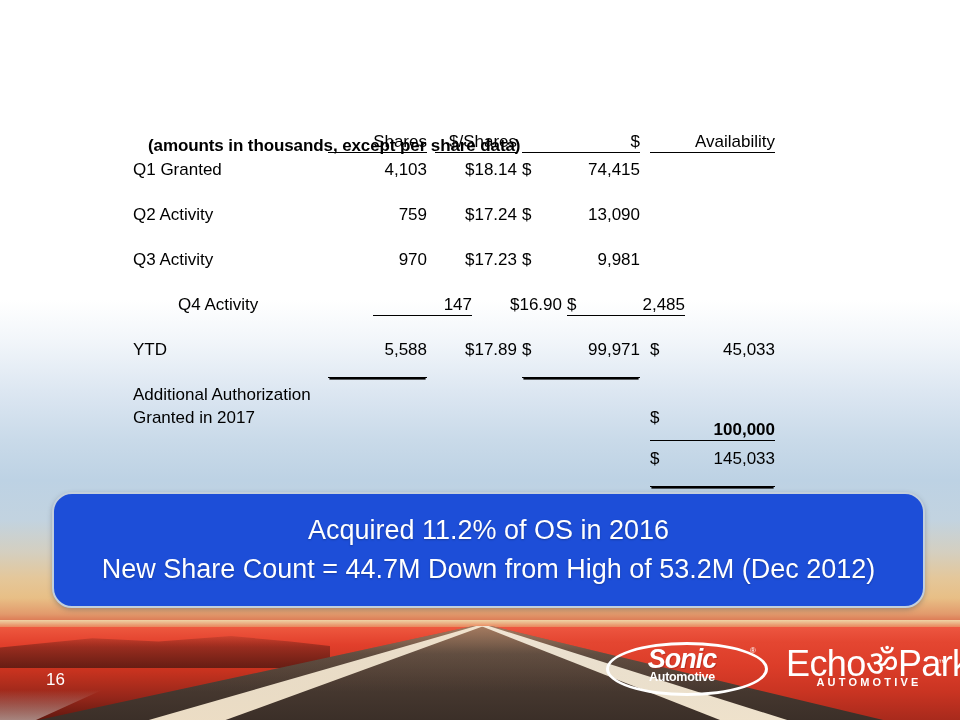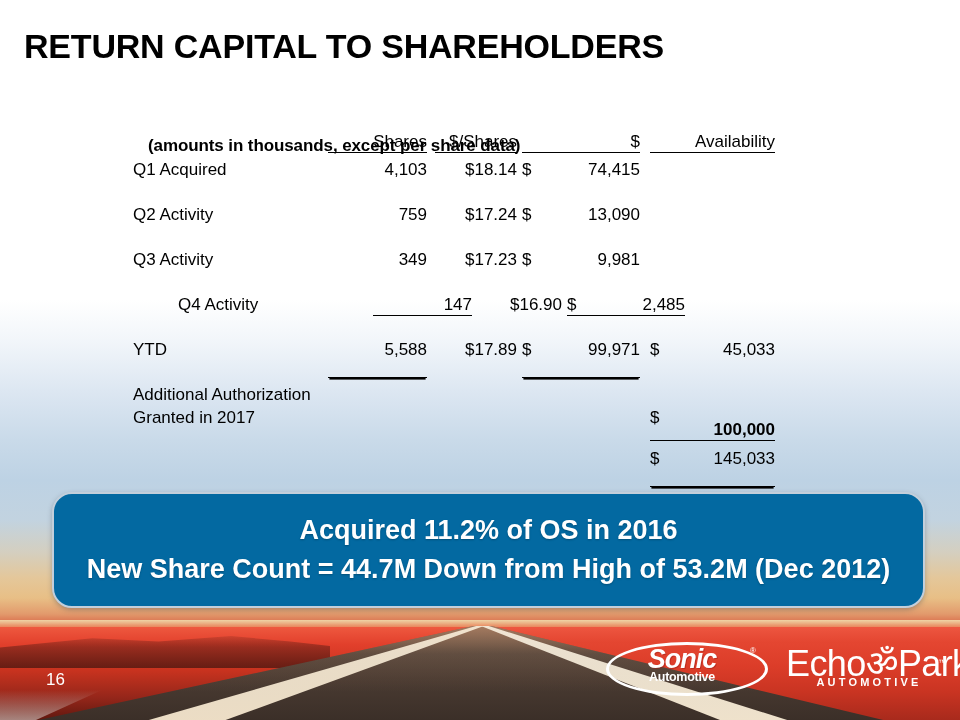--- a/index.html
+++ b/index.html
@@ -117,25 +117,24 @@
     left:18px;top:4px;font-size:8.5px;font-weight:bold;letter-spacing:-0.1px;
   }
   .ul{border-bottom:1.6px solid #000;}
   .ul2{border-bottom:1.6px solid #000;padding-bottom:17px;box-shadow:0 3px 0 -1.4px #000;}
 
   .small-caption{font-size:8.5px;font-weight:bold;}
 
   
   .callout{
     position:absolute;left:52px;top:492px;width:873px;height:116px;
-    background:#0369a1;border:2px solid #c3cfdb;border-radius:20px;
+    background:#1d4ed8;border:2px solid #c3cfdb;border-radius:20px;
     box-sizing:border-box;
     display:flex;align-items:center;justify-content:center;
     box-shadow:0 2px 5px rgba(60,70,85,.35);
-    font-weight:bold;
   }
   .callout-text{
     color:#ffffff;font-size:27px;line-height:39px;text-align:center;
     text-shadow:0 1px 2px rgba(0,0,0,.25);
   }
 
   
   .pagenum{
     position:absolute;left:46px;top:670px;
     color:#ffffff;font-size:17px;
@@ -184,52 +183,51 @@
   <div class="red-right"></div>
   <div class="horizon"></div>
   <div class="hill"></div>
   <div class="road"></div>
   <div class="road-haze"></div>
   <div class="line-l"></div>
   <div class="line-r"></div>
   <div class="road-shoulder"></div>
 
   <div class="title">
-    <div>RETURN CAPITAL TO SHAREHOLDERS</div>
   </div>
 
   <div class="tbl">
 
     <div class="trow hdr" style="height:28px;">
       <div class="cell hdr-note small-caption">(amounts in thousands, except per share data)</div>
       <div class="cell c-shares ul" style="top:0;">Shares</div>
       <div class="cell c-pershare ul" style="top:0;">$/Shares</div>
       <div class="cell c-dollar ul" style="top:0;">$</div>
       <div class="cell c-avail ul" style="top:0;">Availability</div>
     </div>
 
     <div class="trow" style="height:45px;">
-      <div class="cell lbl">Q1 Acquired</div>
+      <div class="cell lbl">Q1 Granted</div>
       <div class="cell c-shares">4,103</div>
       <div class="cell c-pershare">$18.14</div>
       <div class="cell c-dollar-sym">$</div>
       <div class="cell c-dollar">74,415</div>
     </div>
 
     <div class="trow" style="height:45px;">
       <div class="cell lbl">Q2 Activity</div>
       <div class="cell c-shares">759</div>
       <div class="cell c-pershare">$17.24</div>
       <div class="cell c-dollar-sym">$</div>
       <div class="cell c-dollar">13,090</div>
     </div>
 
     <div class="trow" style="height:45px;">
       <div class="cell lbl">Q3 Activity</div>
-      <div class="cell c-shares">349</div>
+      <div class="cell c-shares">970</div>
       <div class="cell c-pershare">$17.23</div>
       <div class="cell c-dollar-sym">$</div>
       <div class="cell c-dollar">9,981</div>
     </div>
 
     <div class="trow" style="height:45px;margin-left:45px;">
       <div class="cell lbl">Q4 Activity</div>
       <div class="cell c-shares ul">147</div>
       <div class="cell c-pershare">$16.90</div>
       <div class="cell c-dollar-sym" style="z-index:2;">$</div>

